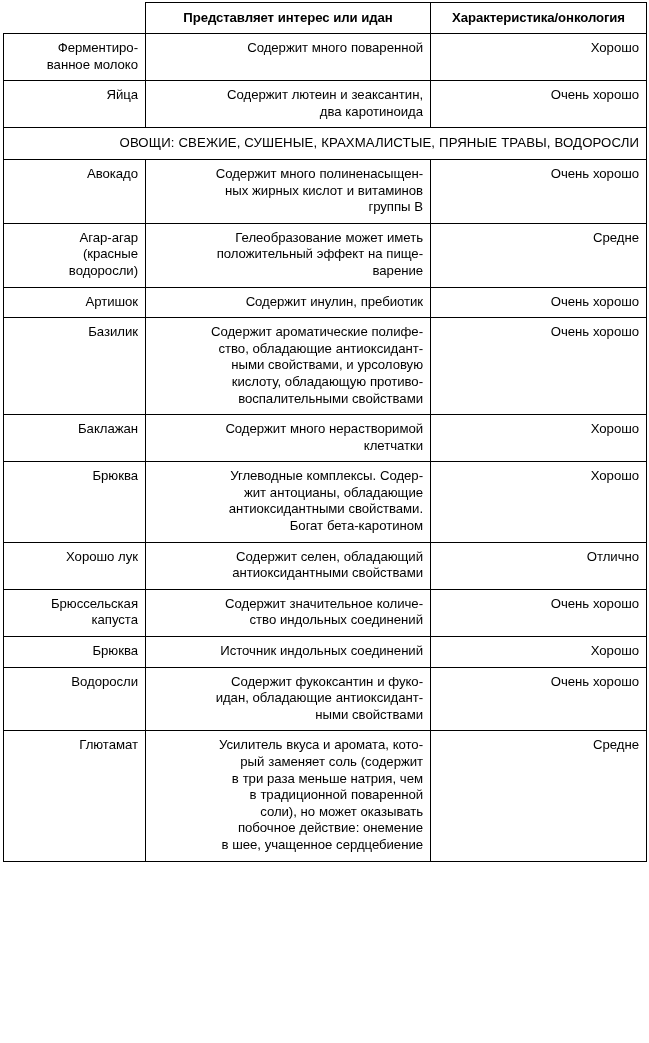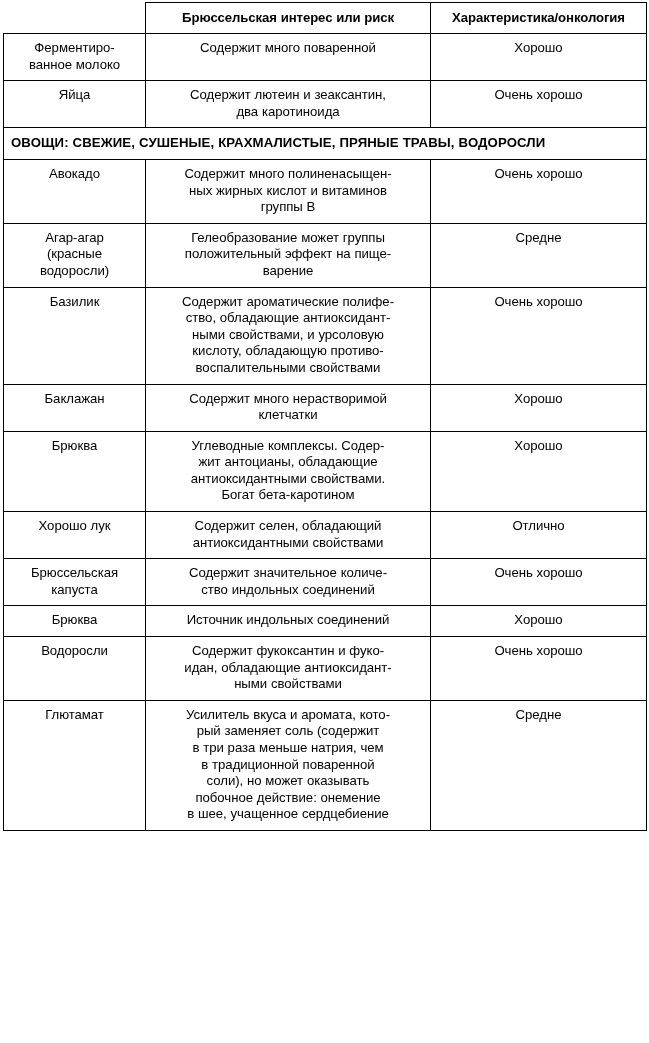--- a/index.html
+++ b/index.html
@@ -35,21 +35,21 @@
   }
 
   table.food-table td,
   table.food-table th {
     border: 1.5px solid #000000;
     vertical-align: top;
     padding: 6px 7px 7px 7px;
     font-size: 13.2px;
     line-height: 16.6px;
     font-weight: normal;
-    text-align: center;
+    text-align: right;
     letter-spacing: -0.05px;
     word-spacing: 0.2px;
     background: #ffffff;
   }
 
   
   col.c-name  { width: 142px; }
   col.c-desc  { width: 285px; }
   col.c-rate  { width: 216px; }
 
@@ -63,22 +63,22 @@
     line-height: 16px;
     letter-spacing: -0.1px;
   }
   tr.header-row th.blank-head {
     border-left-color: #ffffff;
     border-top-color: #ffffff;
   }
 
   
   tr.section-row td {
-    text-align: left;
-    font-weight: bold;
+    text-align: right;
+    font-weight: normal;
     font-size: 13.2px;
     letter-spacing: 0.1px;
     padding-top: 7px;
     padding-bottom: 7px;
     white-space: nowrap;
   }
 
   
   .cell-text {
     display: block;
@@ -98,21 +98,21 @@
   <table class="food-table">
     <colgroup>
       <col class="c-name">
       <col class="c-desc">
       <col class="c-rate">
     </colgroup>
 
     <thead>
       <tr class="header-row">
         <th class="blank-head"></th>
-        <th>Брюссельская интерес или риск</th>
+        <th>Представляет интерес или идан</th>
         <th>Характеристика/онкология</th>
       </tr>
     </thead>
 
     <tbody>
 
       <tr>
         <td class="name-cell">
             <span class="cell-text">Ферментиро-
 ванное молоко</span>
@@ -156,29 +156,40 @@
           </td>
       </tr>
 
       <tr>
         <td class="name-cell">
             <span class="cell-text">Агар-агар
 (красные
 водоросли)</span>
           </td>
         <td class="desc-cell">
-            <span class="cell-text">Гелеобразование может группы
+            <span class="cell-text">Гелеобразование может иметь
 положительный эффект на пище-
 варение</span>
           </td>
         <td class="rate-cell">
             <span class="cell-text">Средне</span>
           </td>
       </tr>
 
+      <tr>
+        <td class="name-cell">
+            <span class="cell-text">Артишок</span>
+          </td>
+        <td class="desc-cell">
+            <span class="cell-text">Содержит инулин, пребиотик</span>
+          </td>
+        <td class="rate-cell">
+            <span class="cell-text">Очень хорошо</span>
+          </td>
+      </tr>
 
       <tr>
         <td class="name-cell">
             <span class="cell-text">Базилик</span>
           </td>
         <td class="desc-cell">
             <span class="cell-text">Содержит ароматические полифе-
 ство, обладающие антиоксидант-
 ными свойствами, и урсоловую
 кислоту, обладающую противо-

